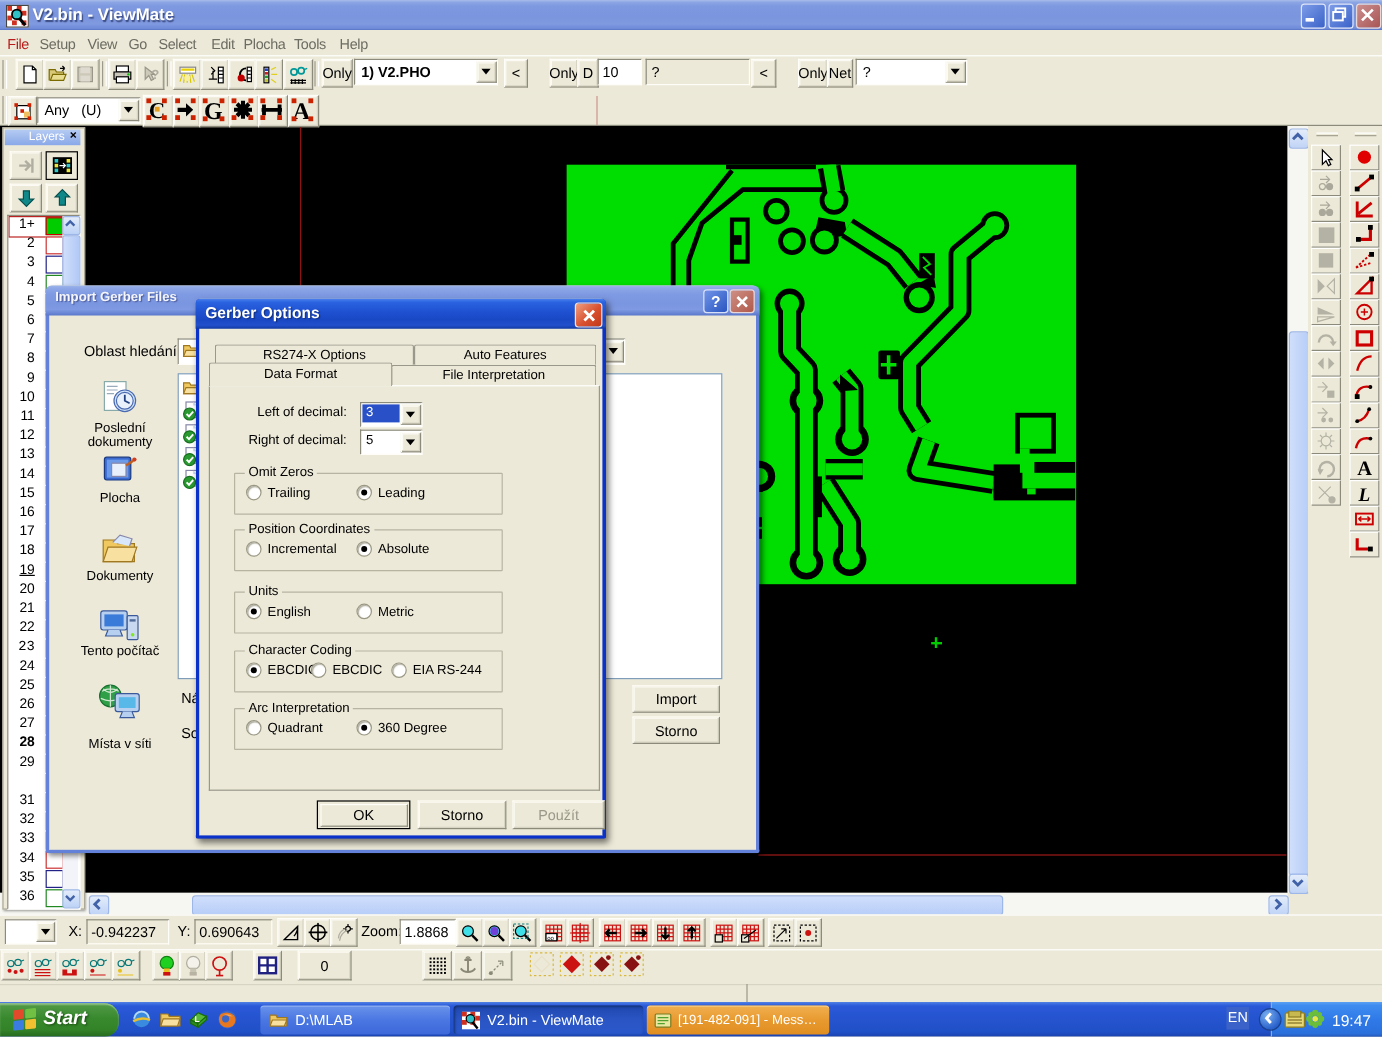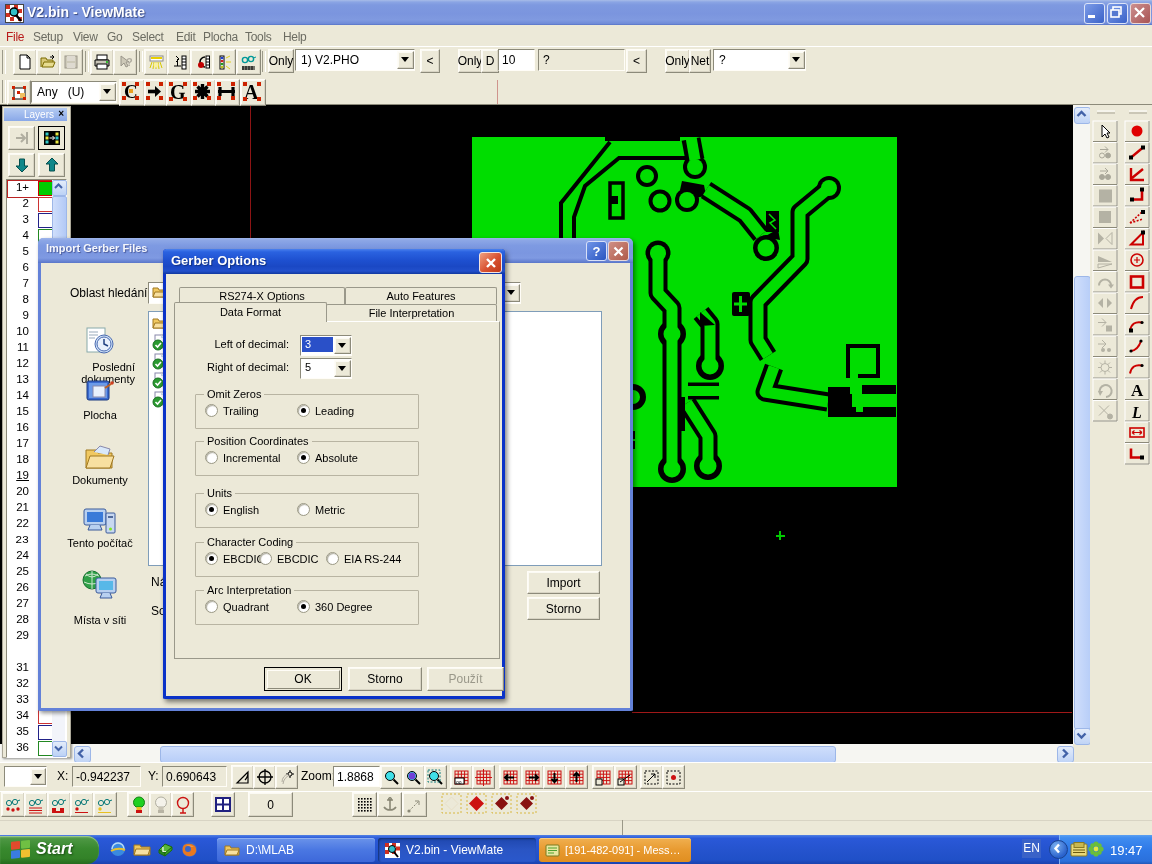--- a/index.html
+++ b/index.html
@@ -153,21 +153,21 @@
         <line x1="7.5" y1="6" x2="8.6" y2="5.4" stroke="#009898"></line>
         <line x1="13.5" y1="4" x2="16" y2="3" stroke="#009898"></line>
         <path d="M2 13 h13 M2 15 h13" stroke="#000"></path>
         <path d="M3 12 v4 M6 12 v4 M9 12 v4 M12 12 v4" stroke="#000"></path>
       </svg>
     </div>
 <div class="vsep" style="left:262px;top:51px;height:21px;"></div>
 
 <div class="raised abs ctr" style="left:268px;top:49px;width:24px;height:22px;font-size:12px;">Only</div>
 <div class="sunken abs" style="left:295px;top:49px;width:118px;height:20px;">
-      <span style="position:absolute;left:5px;top:3px;font-size:12px;">1) V2.PHO</span>
+      <span style="position:absolute;left:5px;top:3px;font-size:12px;font-weight:bold;">1) V2.PHO</span>
       <div class="raised abs ctr" style="left:101px;top:1px;width:15px;height:16px;">
         <svg width="9" height="6">
           <path d="M0 0 h8 l-4 5 z" fill="#000"></path>
         </svg>
       </div>
     </div>
 <div class="raised abs ctr" style="left:420px;top:49px;width:18px;height:22px;font-size:12px;">&lt;</div>
 <div class="raised abs ctr" style="left:458px;top:49px;width:22px;height:22px;font-size:12px;">Only</div>
 <div class="raised abs ctr" style="left:481px;top:49px;width:16px;height:22px;font-size:12px;">D</div>
 <div class="sunken abs" style="left:498px;top:49px;width:35px;height:20px;font-size:12px;">
@@ -618,21 +618,21 @@
       <div style="position:absolute;left:4px;top:353px;width:18px;text-align:right;font-size:11.5px;font-family:Liberation Mono, monospace;">23</div>
       <div style="position:absolute;left:31px;top:353px;width:13px;height:13px;background:#fff;border:1.5px solid #888;"></div>
       <div style="position:absolute;left:4px;top:369px;width:18px;text-align:right;font-size:11.5px;">24</div>
       <div style="position:absolute;left:31px;top:369px;width:13px;height:13px;background:#fff;border:1.5px solid #888;"></div>
       <div style="position:absolute;left:4px;top:385px;width:18px;text-align:right;font-size:11.5px;">25</div>
       <div style="position:absolute;left:31px;top:385px;width:13px;height:13px;background:#fff;border:1.5px solid #888;"></div>
       <div style="position:absolute;left:4px;top:401px;width:18px;text-align:right;font-size:11.5px;">26</div>
       <div style="position:absolute;left:31px;top:401px;width:13px;height:13px;background:#fff;border:1.5px solid #888;"></div>
       <div style="position:absolute;left:4px;top:417px;width:18px;text-align:right;font-size:11.5px;">27</div>
       <div style="position:absolute;left:31px;top:417px;width:13px;height:13px;background:#fff;border:1.5px solid #888;"></div>
-      <div style="position:absolute;left:4px;top:433px;width:18px;text-align:right;font-size:11.5px;">28</div>
+      <div style="position:absolute;left:4px;top:433px;width:18px;text-align:right;font-size:11.5px;font-weight:bold;">28</div>
       <div style="position:absolute;left:31px;top:433px;width:13px;height:13px;background:#fff;border:1.5px solid #888;"></div>
       <div style="position:absolute;left:4px;top:449px;width:18px;text-align:right;font-size:11.5px;">29</div>
       <div style="position:absolute;left:31px;top:449px;width:13px;height:13px;background:#fff;border:1.5px solid #888;"></div>
       <div style="position:absolute;left:4px;top:465px;width:18px;text-align:right;font-size:11.5px;margin-left:48px;">30</div>
       <div style="position:absolute;left:31px;top:465px;width:13px;height:13px;background:#fff;border:1.5px solid #888;"></div>
       <div style="position:absolute;left:4px;top:481px;width:18px;text-align:right;font-size:11.5px;">31</div>
       <div style="position:absolute;left:31px;top:481px;width:13px;height:13px;background:#fff;border:1.5px solid #888;"></div>
       <div style="position:absolute;left:4px;top:497px;width:18px;text-align:right;font-size:11.5px;">32</div>
       <div style="position:absolute;left:31px;top:497px;width:13px;height:13px;background:#fff;border:1.5px solid #888;"></div>
       <div style="position:absolute;left:4px;top:513px;width:18px;text-align:right;font-size:11.5px;">33</div>
@@ -989,21 +989,21 @@
           <path d="M1 12 L1 3 h5 l1 2 h8 v7 z" fill="#f0c860" stroke="#a07820"></path>
           <path d="M1 12 L3 7 h12 l-2 5 z" fill="#f8e0a0" stroke="#a07820"></path>
         </svg>
    <div class="raised abs ctr" style="left:354px;top:1px;width:15px;height:16px;">
           <svg width="9" height="6">
             <path d="M0 0 h8 l-4 5 z" fill="#000"></path>
           </svg>
         </div>
  </div>
 
- <div class="abs" style="left:24px;top:88px;width:70px;text-align:right;">
+ <div class="abs" style="left:24px;top:78px;width:70px;text-align:center;">
   <svg width="34" height="33" style="margin:0 auto;display:block;">
           <rect x="4" y="2" width="18" height="24" fill="#fff" stroke="#8aa"></rect>
           <path d="M6 6 h9 M6 9 h9 M6 12 h6" stroke="#9ab"></path>
           <circle cx="21" cy="18" r="9" fill="#cfe2f8" stroke="#4a6ab0"></circle>
           <circle cx="21" cy="18" r="7" fill="#e8f0fc" stroke="#4a6ab0"></circle>
           <path d="M21 13 v5 l4 2" stroke="#204080" stroke-width="1.5" fill="none"></path>
         </svg>
   <div style="font-size:11px;line-height:12px;margin-top:2px;">Poslední<br>dokumenty</div>
  </div>
  <div class="abs" style="left:24px;top:140px;width:70px;text-align:center;">

